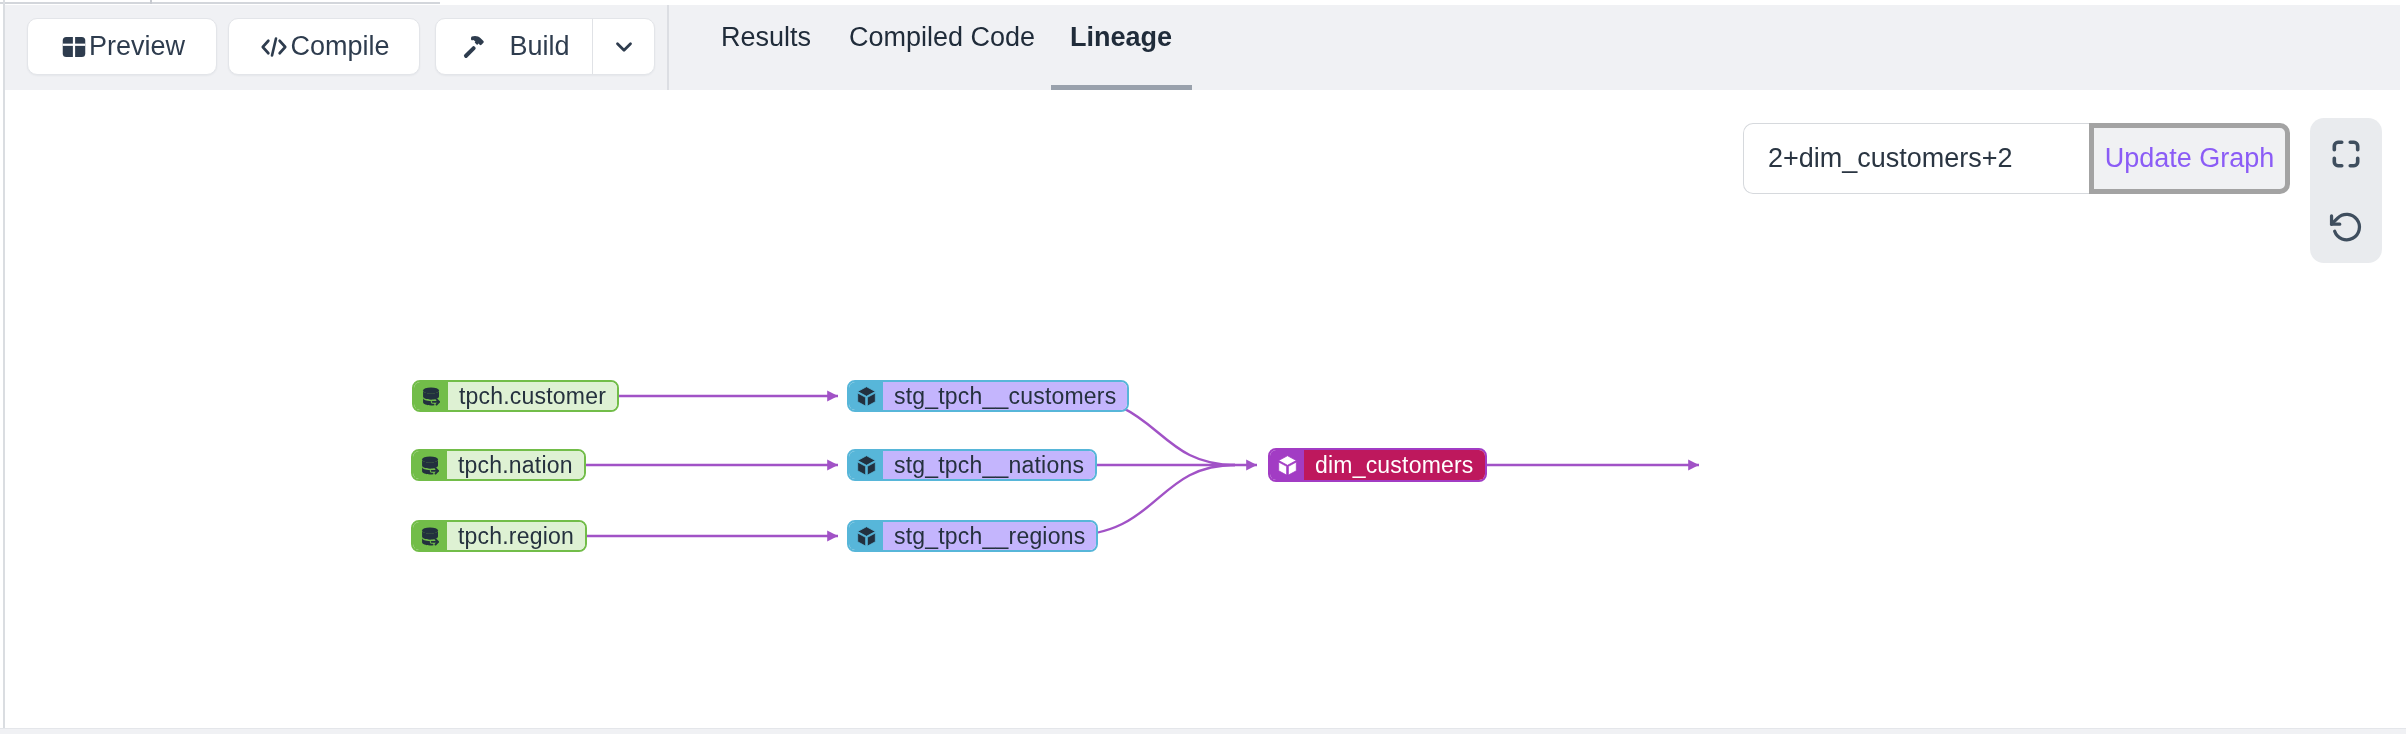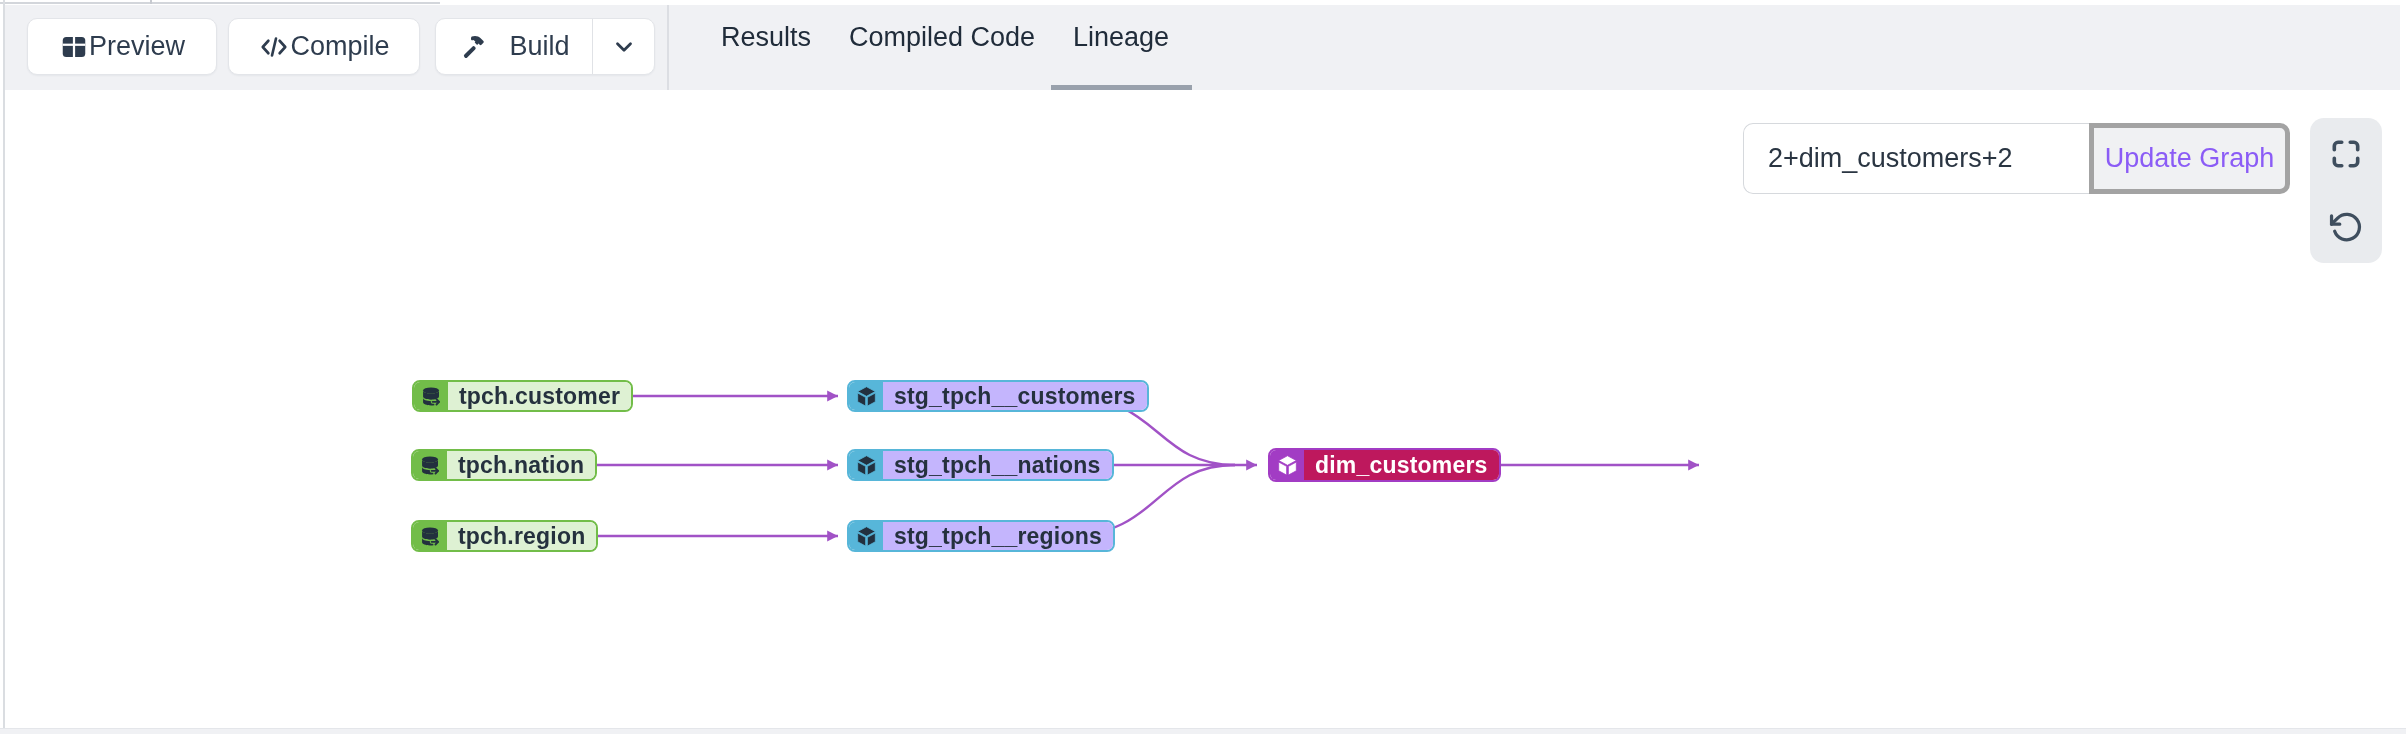--- a/index.html
+++ b/index.html
@@ -21,21 +21,21 @@
   .btn-preview { left:22px; width:190px; }
   .btn-compile { left:223px; width:192px; }
   .build-group { position:absolute; left:430px; top:13px; width:220px; height:57px; background:#fff;
                  border:1px solid #e3e5e9; border-radius:10px; box-shadow:0 1px 2px rgba(20,30,50,.05); display:flex; }
   .build-main { flex:1; display:flex; align-items:center; justify-content:center; gap:23px;
                 color:#2e3c4e; font-size:27px; font-weight:500; cursor:pointer; }
   .build-caret { width:62px; border-left:1px solid #e0e2e6; display:flex; align-items:center; justify-content:center; cursor:pointer; }
 
   .tab { position:absolute; top:0; height:65px; display:flex; align-items:center; transform:translateX(-50%);
          color:#202c3a; font-size:27px; cursor:pointer; white-space:nowrap; }
-  .tab.active { font-weight:400; }
+  .tab.active { font-weight:700; }
   .tab-underline { position:absolute; left:1046px; bottom:0; width:141px; height:5px; background:#99a1ac; }
 
   
   .canvas { position:absolute; left:5px; top:90px; width:2401px; height:638px; background:#fff; }
   .bottom-strip { position:absolute; left:0; top:728px; width:2406px; height:6px; background:#f0f1f4; border-top:1px solid #e4e6ea; }
 
   
   .selector-group { position:absolute; left:1738px; top:33px; height:71px; display:flex; z-index:5; }
   .selector-input { width:346px; height:71px; background:#fff; border:1px solid #d6d9dd; border-right:none;
                     border-radius:10px 0 0 10px; font-size:27px; color:#2a3542; padding:0 24px;
@@ -44,21 +44,21 @@
                 font-size:27px; color:#8b5cf6; font-family:"Liberation Sans", sans-serif; cursor:pointer; }
   .view-controls { position:absolute; left:2305px; top:28px; width:72px; height:145px; background:#e9ebee;
                    border-radius:14px; display:flex; flex-direction:column; align-items:center;
                    justify-content:space-around; z-index:5; }
   .vc-btn { width:46px; height:46px; display:flex; align-items:center; justify-content:center; cursor:pointer; }
 
   
   .node { position:absolute; height:32px; display:flex; align-items:stretch; border:2px solid;
           border-radius:8px; overflow:hidden; z-index:2; cursor:pointer; }
   .nicon { width:34px; display:flex; align-items:center; justify-content:center; }
-  .nlabel { display:flex; align-items:center; padding:0 11px; font-size:23px; font-weight:bold;
+  .nlabel { display:flex; align-items:center; padding:0 11px; font-size:23px; font-weight:normal;
             color:#25313e; white-space:nowrap; letter-spacing:.2px; }
   .node-source { border-color:#72bd49; }
   .node-source .nicon { background:#72bd49; }
   .node-source .nlabel { background:#def1d3; }
   .node-model { border-color:#57b6d9; }
   .node-model .nicon { background:#57b6d9; }
   .node-model .nlabel { background:#c4b5fd; }
   .node-selected { border-color:#a23cc4; height:34px; }
   .node-selected .nicon { background:#a23cc4; }
   .node-selected .nlabel { background:#be185d; color:#fff; }

